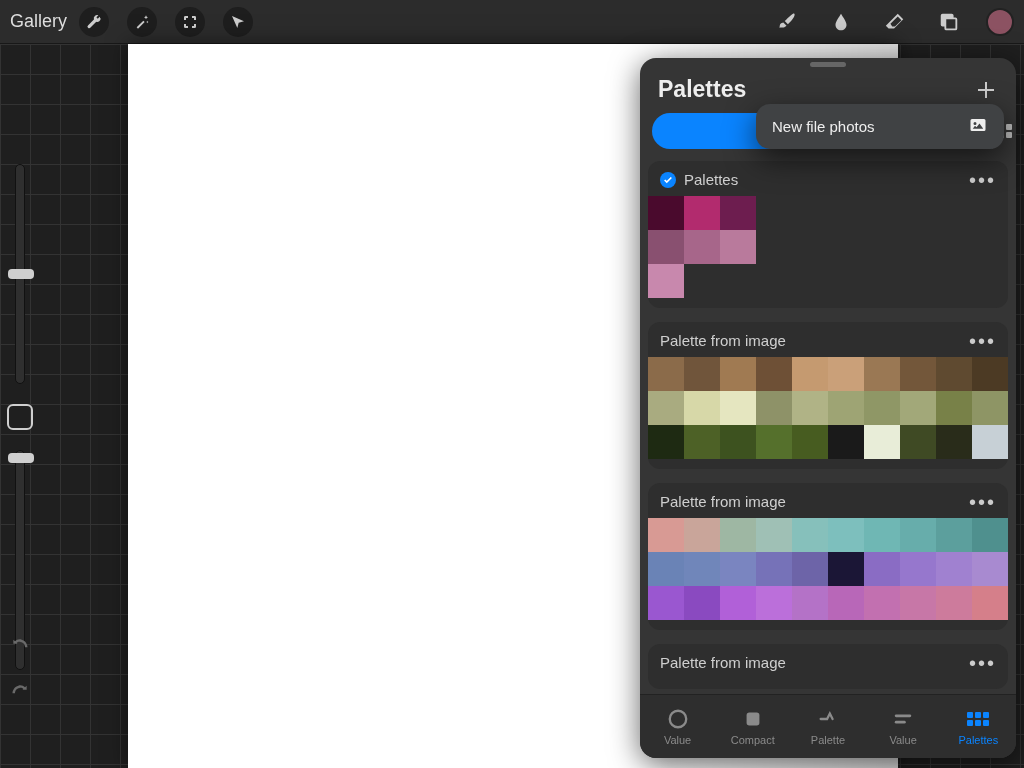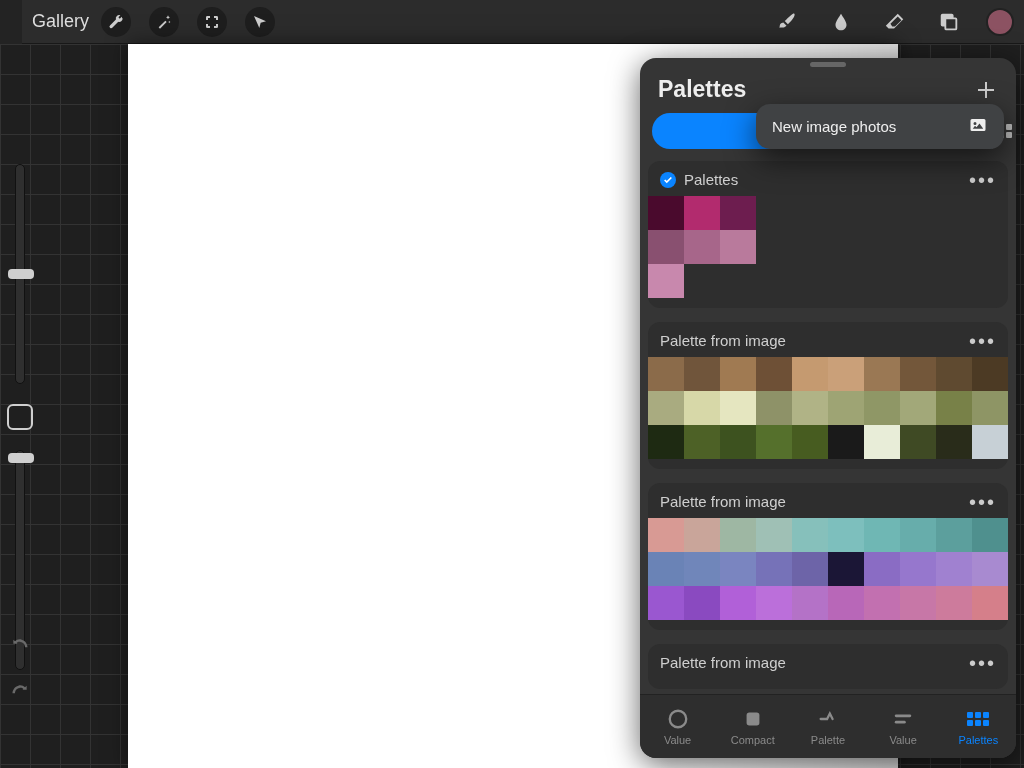--- a/index.html
+++ b/index.html
@@ -15,21 +15,21 @@
   }
   * { box-sizing: border-box; }
   html, body { margin:0; padding:0; width:1024px; height:768px; overflow:hidden;
     font-family: -apple-system, "Helvetica Neue", Arial, sans-serif;
     background:#000; color:var(--text); }
   .app { position:relative; width:1024px; height:768px; background:#232323; }
 
   
   .toolbar { position:absolute; top:0; left:0; right:0; height:44px;
     background:#2c2c2c; display:flex; align-items:center; padding:0 10px;
-    border-bottom:1px solid #181818;margin-left:22px; }
+    border-bottom:1px solid #181818; }
   .gallery-btn { color:#ddd; font-size:18px; font-weight:400; margin-right:12px; cursor:pointer; }
   .tbtn { width:30px; height:30px; border-radius:15px; background:#1e1e1e;
     display:flex; align-items:center; justify-content:center; margin-right:18px;
     color:#ccc; cursor:pointer; }
   .tbtn svg { width:16px; height:16px; fill:#ccc; }
   .spacer { flex:1; }
   .tool-icon { width:34px; height:34px; display:flex; align-items:center;
     justify-content:center; margin-left:20px; cursor:pointer; }
   .tool-icon svg { width:22px; height:22px; fill:#ccc; }
   .color-dot { width:28px; height:28px; border-radius:14px; background:var(--accent);
@@ -408,20 +408,20 @@
               <span></span>
             </div>
           </div>
         <span>Palettes</span>
       </div>
     </div>
   </div>
 
   <div class="popup" id="popup">
       <div class="mi">
-        <span>New image photos</span>
+        <span>New file photos</span>
         <span><svg viewBox="0 0 24 24">
             <path d="M4 4h16a2 2 0 0 1 2 2v12a2 2 0 0 1-2 2H4a2 2 0 0 1-2-2V6a2 2 0 0 1 2-2zm1 13h14l-5-7-4 5-2-2-3 4zM8 8a2 2 0 1 0 0 4 2 2 0 0 0 0-4z"></path>
           </svg></span>
       </div>
     </div>
 
 </div>
 
 </body></html>

